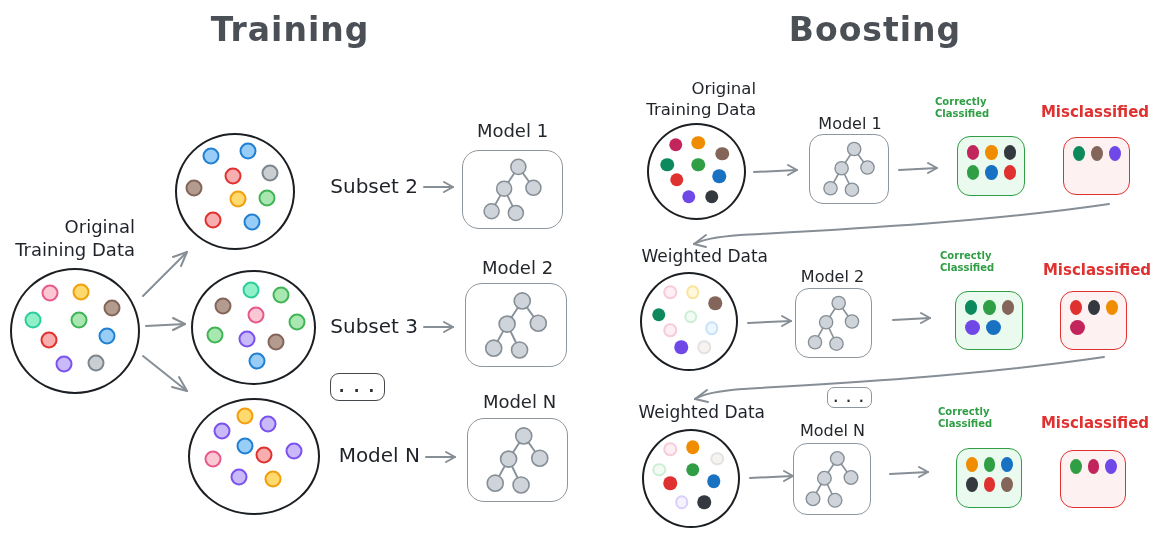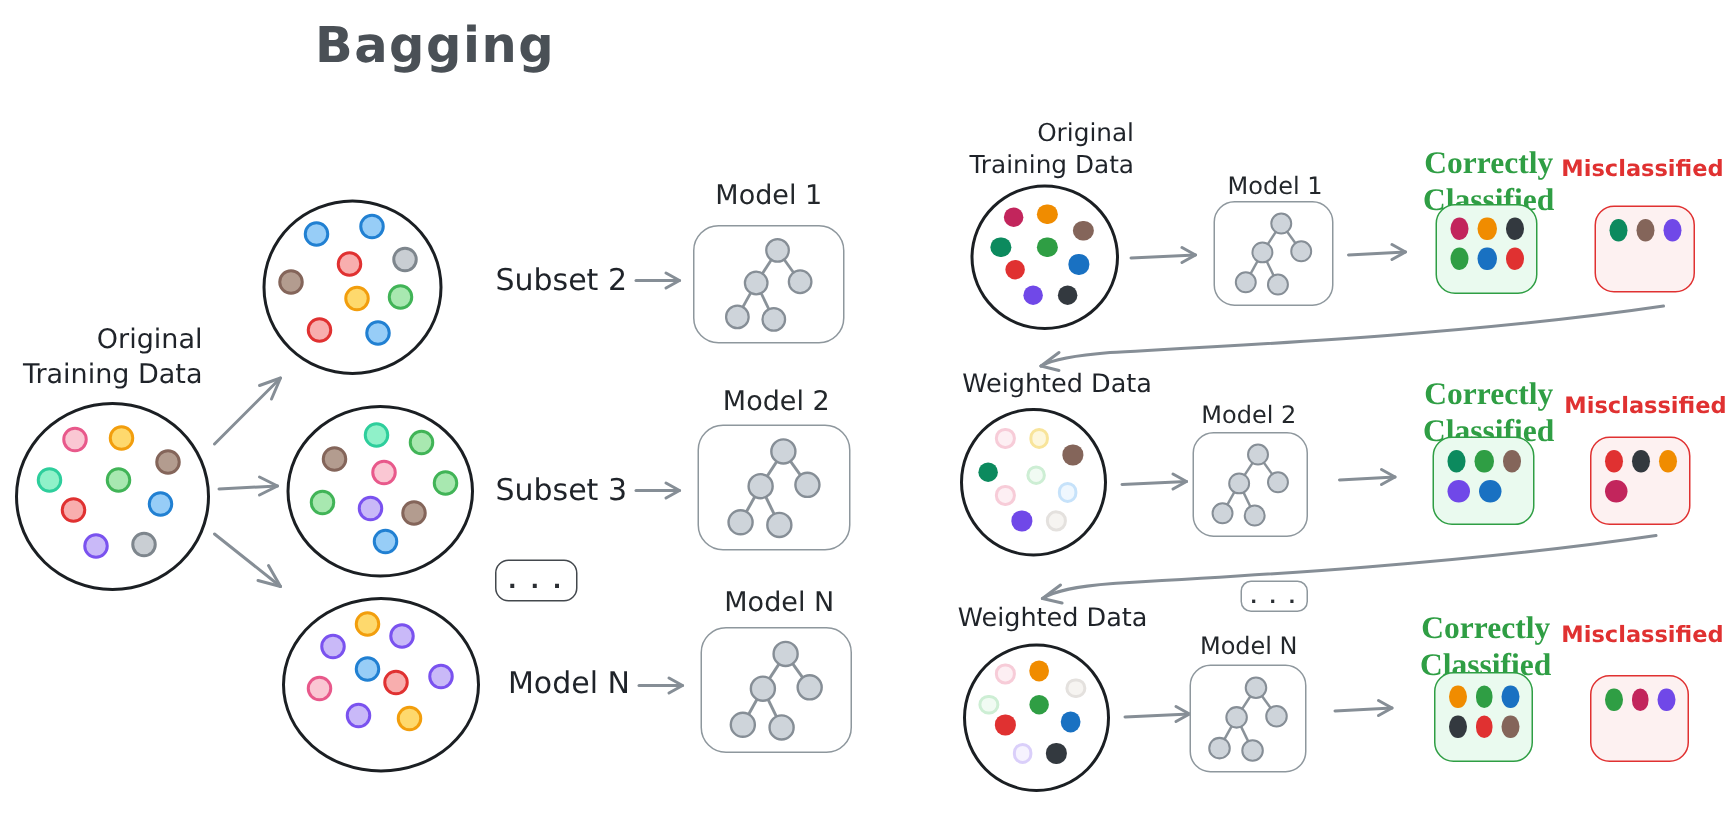--- a/index.html
+++ b/index.html
@@ -26,21 +26,21 @@
   .model-lbl-sm{font-size:16px;}
   .tree-slot{width:100%;height:100%;display:block;}
   .class-box{
     border-radius:13px;box-sizing:border-box;display:flex;flex-direction:column;
     justify-content:flex-start;padding:8px 8px 4px 9px;gap:5px;
   }
   .correct-box{border:1.9px solid #2f9e44;background:#eafaef;}
   .mis-box{border:1.9px solid #e03131;background:#fdf1f1;}
   .dot-row{display:flex;gap:6px;}
   .dot-box{width:15px;height:15px;border-radius:50%;display:inline-block;}
-  .correct-lbl{font-size:21px;font-weight:600;color:#2f9e44;text-align:center;line-height:1.2;font-family:Liberation Serif, serif;}
+  .correct-lbl{font-size:10px;font-weight:600;color:#2f9e44;text-align:left;line-height:1.2;}
   .mis-lbl{font-size:15px;font-weight:600;color:#e03131;text-align:center;}
   .ellipsis-box{
     border:1.7px solid #43484d;border-radius:9px;background:#fff;box-sizing:border-box;
     display:flex;align-items:center;justify-content:center;
     font-weight:700;color:#2a2e33;font-size:15px;letter-spacing:2px;
   }
   .ellipsis-sm{border:1.5px solid #8e979d;border-radius:7px;font-size:12px;}
   .boost-data-lbl{font-size:16.5px;}
   svg.overlay{position:absolute;left:0;top:0;pointer-events:none;}
 </style>
@@ -109,21 +109,21 @@
           <path d="M694 244 L706 247"></path>
       </g>
       <g>
         <path d="M1104 357 C 975 376, 830 384, 742 389 C 716 391 703 394 695 399"></path>
         <path d="M695 399 L707 390"></path>
           <path d="M695 399 L708 402"></path>
       </g>
     </g>
   </svg>
 
-  <div class="abs title" style="left:155px;top:10px;width:270px;">Bagging</div>
+  <div class="abs title" style="left:155px;top:10px;width:270px;">Training</div>
 
 
   <div class="abs lbl two-line" style="left:0px;top:216px;width:135px;font-size:18px;">Original
 Training Data</div>
   <div class="abs data-circle" style="left:10px;top:268px;width:126px;height:122px;">
       <span class="dot" style="left: 30%; top: 19%; background: rgb(250, 199, 211); border: 2px solid rgb(232, 89, 139);"></span>
       <span class="dot" style="left: 55%; top: 18%; background: rgb(254, 217, 109); border: 2px solid rgb(242, 158, 13);"></span>
       <span class="dot" style="left: 79%; top: 31%; background: rgb(179, 156, 143); border: 2px solid rgb(132, 101, 90);"></span>
       <span class="dot" style="left: 17%; top: 41%; background: rgb(144, 241, 201); border: 2px solid rgb(46, 206, 156);"></span>
       <span class="dot" style="left: 53%; top: 41%; background: rgb(168, 232, 176); border: 2px solid rgb(65, 180, 87);"></span>
@@ -225,20 +225,21 @@
         <g fill="#ced4da" stroke="#868e96" stroke-width="1.8">
           <circle cx="57" cy="19" r="9"></circle>
           <circle cx="40" cy="45" r="9"></circle>
           <circle cx="75" cy="44" r="9"></circle>
           <circle cx="25" cy="72" r="9"></circle>
           <circle cx="54" cy="74" r="9"></circle>
         </g>
       </svg>
     </div>
 
+  <div class="abs title" style="left:740px;top:10px;width:270px;">Boosting</div>
 
   <div class="abs lbl two-line boost-data-lbl" style="left:626px;top:79px;width:130px;">Original
 Training Data</div>
   <div class="abs data-circle small-dots" style="left:647px;top:123px;width:95px;height:93px;">
       <span class="dot" style="left: 28%; top: 21%; background: rgb(194, 37, 92);"></span>
       <span class="dot" style="left: 52%; top: 19%; background: rgb(240, 140, 0);"></span>
       <span class="dot" style="left: 77%; top: 31%; background: rgb(132, 101, 90);"></span>
       <span class="dot" style="left: 19%; top: 43%; background: rgb(12, 138, 94);"></span>
       <span class="dot" style="left: 52%; top: 43%; background: rgb(47, 158, 68);"></span>
       <span class="dot" style="left: 29%; top: 59%; background: rgb(224, 49, 49);"></span>

